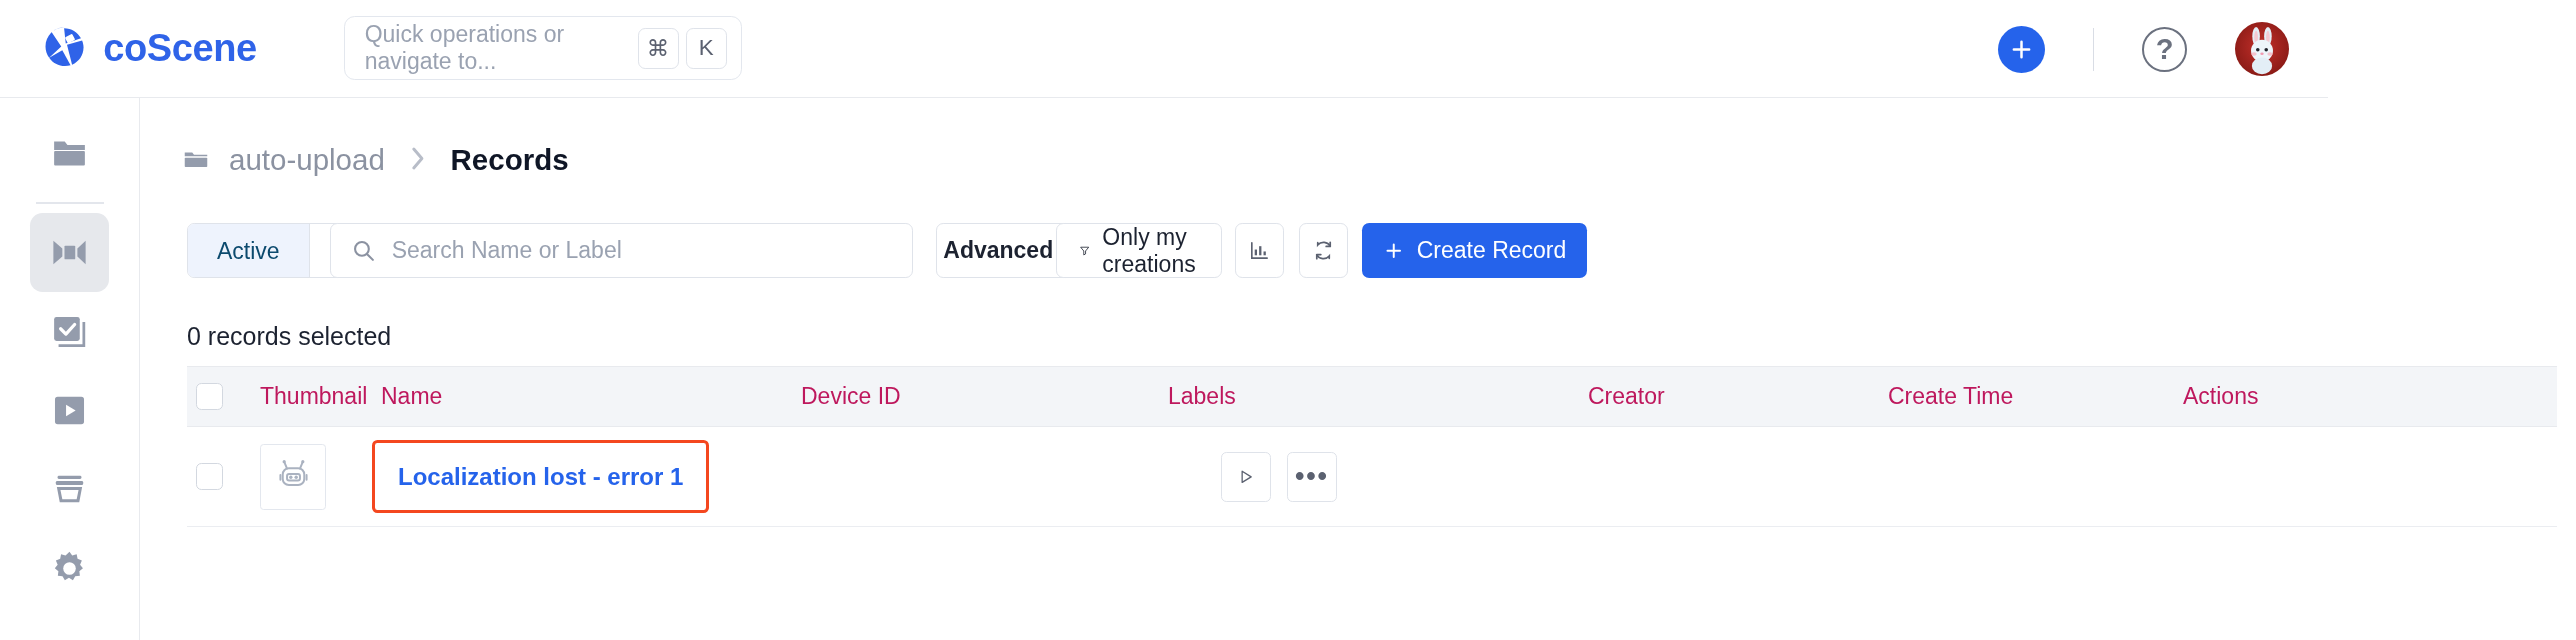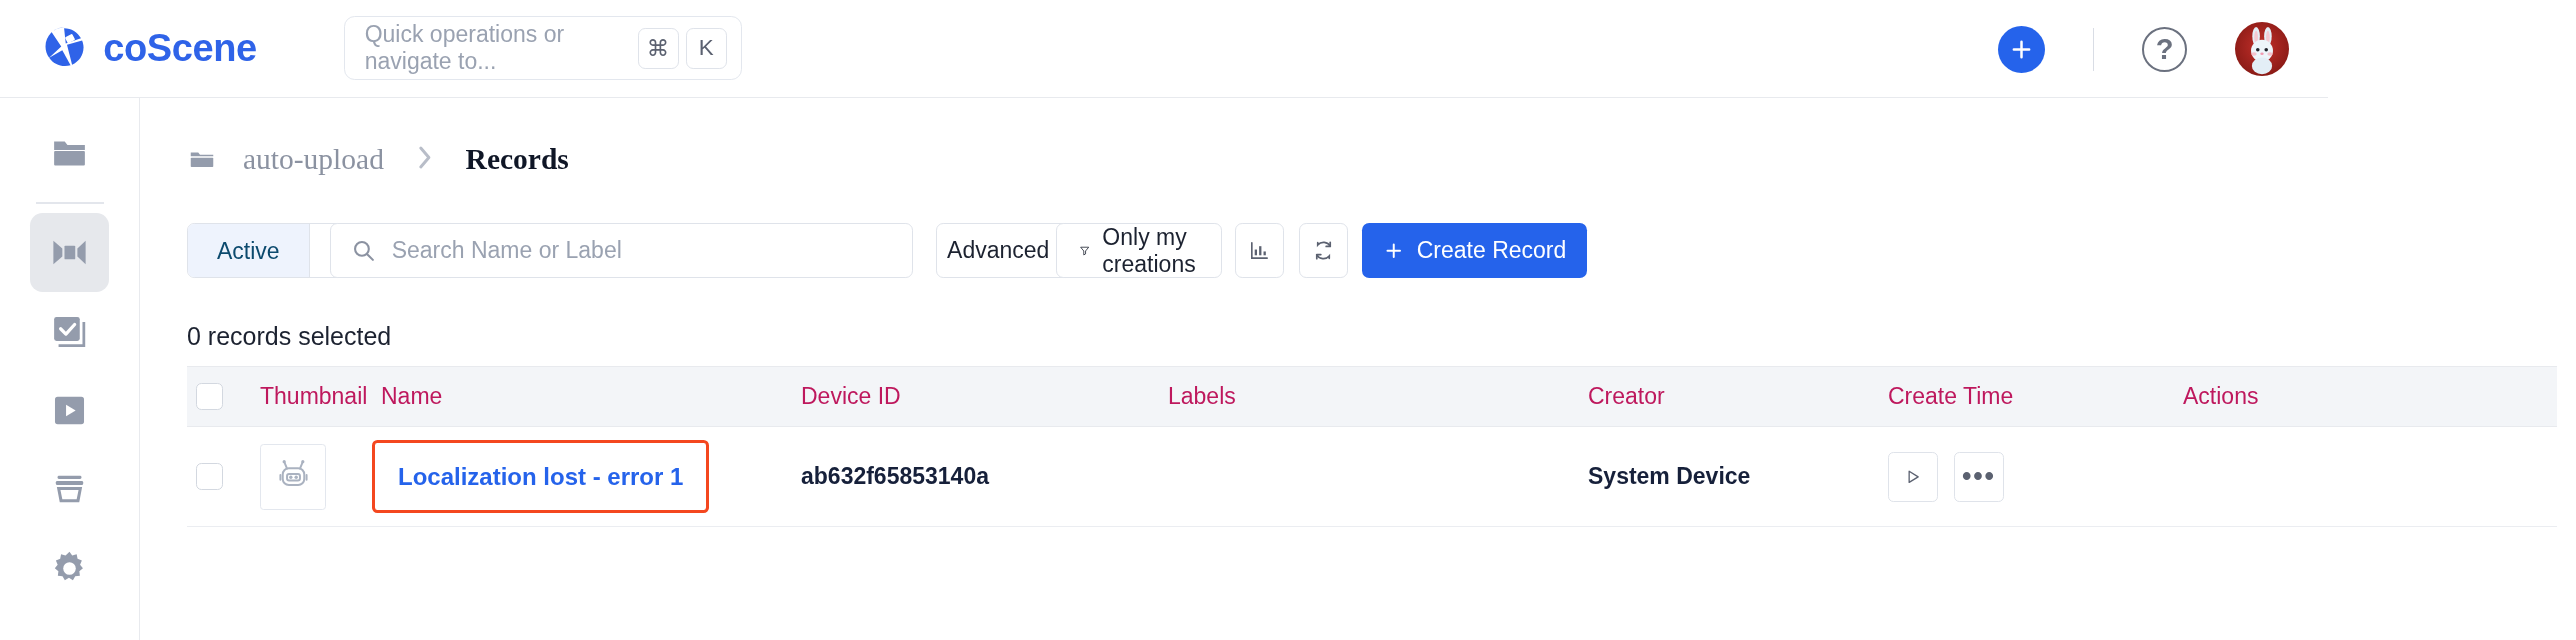--- a/index.html
+++ b/index.html
@@ -76,22 +76,22 @@
     border-radius: 12.5px; cursor: pointer;
   }
   .side-item.active { background: #e6e8ec; }
   .side-div { width: 68px; height: 1.8px; background: #e3e6ec; margin: 9px auto; }
   .ico { fill: #949cac; }
 
   
   .main { position: absolute; left: 140px; top: 98px; width: 2436px; height: 542px; background: #fff; }
 
   .breadcrumb {
-    position: absolute; left: 47px; top: 45px;
-    display: flex; align-items: center; gap: 8px; font-family: Liberation Serif, serif;
+    position: absolute; left: 41px; top: 45px;
+    display: flex; align-items: center; gap: 0;
   }
   .bc-folder { margin-right: 18px; }
   .bc-parent { font-size: 29.5px; color: #8b92a1; font-weight: 400; cursor: pointer; }
   .bc-sep { margin: 0 23px; color: #b8bdc8; }
   .bc-current { font-size: 29.5px; color: #0f1626; font-weight: 700; }
 
   .toolbar { position: absolute; left: 47px; top: 125px; width: 2343px; height: 55px; }
 
   .seg { display: inline-flex; height: 55px; border: 0.9px solid #dfe3ea; border-radius: 7.2px; overflow: hidden; vertical-align: top; }
   .seg-btn {
@@ -109,21 +109,21 @@
     display: flex; align-items: center; padding-left: 19.7px; background: #fff;
   }
   .search-ph { font-size: 23px; color: #9aa2b1; margin-left: 16px; }
 
   .tb-btn {
     position: absolute; top: 0; height: 55px;
     border: 0.9px solid #dfe3ea; border-radius: 7.2px; background: #fff;
     display: flex; align-items: center; justify-content: center;
     font-size: 23px; color: #1c2230; cursor: pointer; gap: 12.5px;
   }
-  #btn-advanced { left: 749px; width: 137px; padding: 9px 23px; }
+  #btn-advanced { left: 749px; width: 137px; padding: 9px 23px; font-weight: bold; }
   #btn-onlymine { left: 869px; width: 166px; padding: 0 21.5px; }
   #btn-stats { left: 1048px; width: 49px; }
   #btn-refresh { left: 1112px; width: 49px; }
   .primary-btn {
     position: absolute; left: 1175px; top: 0;
     width: 225px; height: 55px;
     background: #2563eb; color: #fff; border-radius: 7.2px;
     display: flex; align-items: center; justify-content: center; gap: 12.5px;
     font-size: 23px; cursor: pointer;
   }
@@ -382,27 +382,23 @@
           </svg>
         </div>
       </div>
 
       <div class="c-name">
         <span class="name-highlight">
           <a class="name-link">Localization lost - error 1</a>
         </span>
       </div>
 
-      <div class="c-dev td">
-        <span class="dev-id">ab632f65853140a</span>
-      </div>
 
       <div class="c-lab td"></div>
 
-      <div class="c-creat td">System Device</div>
 
 
       <div class="c-act">
         <div class="act-wrap">
           <span class="act-btn">
             <svg width="19.7" height="19.7" viewBox="0 0 24 24">
               <path d="M7.5 5.2l11 6.8-11 6.8V5.2z" stroke="#5b6170" stroke-width="1.6" fill="none" stroke-linejoin="round"></path>
             </svg>
           </span>
           <span class="act-btn">

